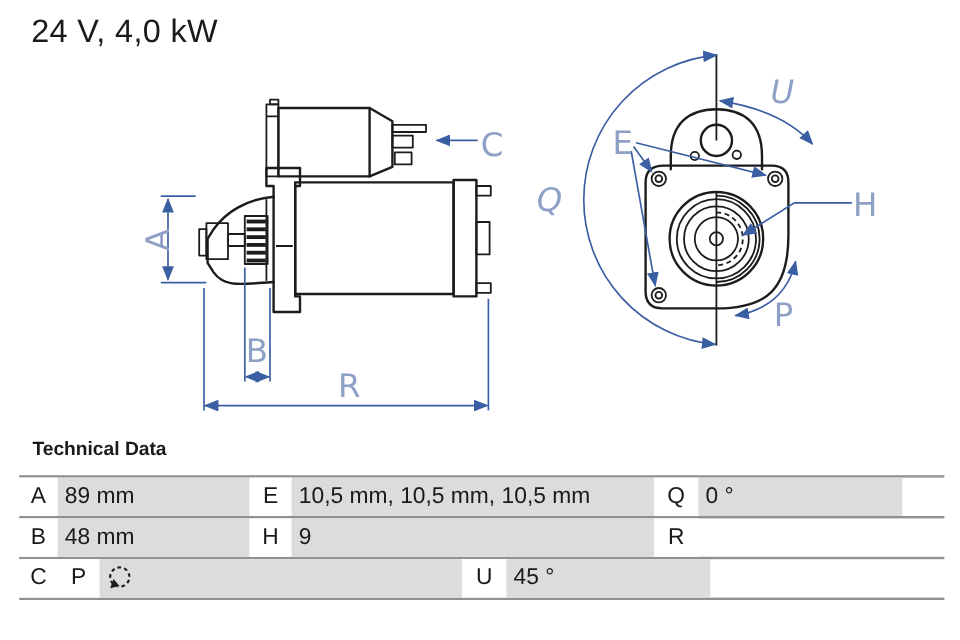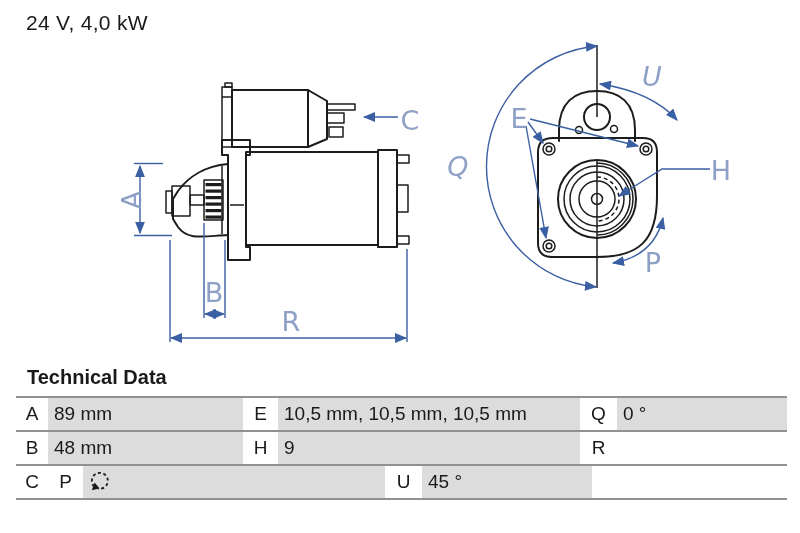--- a/index.html
+++ b/index.html
@@ -1,40 +1,40 @@
 <!DOCTYPE html>
 <html><head>
 <meta charset="utf-8">
 <style>
   html,body{margin:0;padding:0;}
   body{
     width:800px;height:533px;background:#ffffff;position:relative;overflow:hidden;
     font-family:"Liberation Sans",sans-serif;color:#1a1a1a;
   }
   .product-title{
-    position:absolute;left:26px;top:11px;font-size:21px;letter-spacing:.3px;color:#1a1a1a;
+    position:absolute;left:26px;top:11px;font-size:27px;letter-spacing:.3px;color:#1a1a1a;
   }
   .drawing-wrap{position:absolute;left:0;top:28px;width:800px;height:332px;}
   .tech-heading{
-    position:absolute;left:27px;top:366px;font-size:20px;font-weight:bold;color:#1a1a1a;
+    position:absolute;left:27px;top:366px;font-size:16px;font-weight:bold;color:#1a1a1a;
   }
   .spec-table{
     position:absolute;left:16px;top:396px;width:771px;
     border-bottom:2px solid #919191;font-size:19px;
   }
   .spec-row{display:flex;height:32px;border-top:2px solid #919191;}
   .spec-key{
     background:#ffffff;display:flex;align-items:center;justify-content:center;
     color:#1a1a1a;flex:0 0 auto;
   }
   .spec-val{
     background:#dcdcdc;display:flex;align-items:center;padding-left:6px;
     color:#1a1a1a;flex:0 0 auto;box-sizing:border-box;
   }
-  .w-k1{width:32px;}.w-v1{width:195px;}
+  .w-k1{width:32px;}.w-v1{width:160px;}
   .w-k2{width:35px;}.w-v2{width:302px;}
   .w-k3{width:37px;}.w-v3{width:170px;}
   .dim-label{font-family:"DejaVu Sans",sans-serif;fill:#8fa0c7;font-size:27px;}
   .dim-label-italic{font-style:italic;}
   .blk{stroke:#1c1c1c;fill:none;stroke-width:2;stroke-linejoin:round;stroke-linecap:round;}
   .blk-thin{stroke:#1c1c1c;fill:none;stroke-width:1.5;stroke-linejoin:round;}
   .blu{stroke:#3b5fa3;fill:none;stroke-width:1.4;}
   .stripe{fill:#1c1c1c;stroke:none;}
 </style>
 </head>

